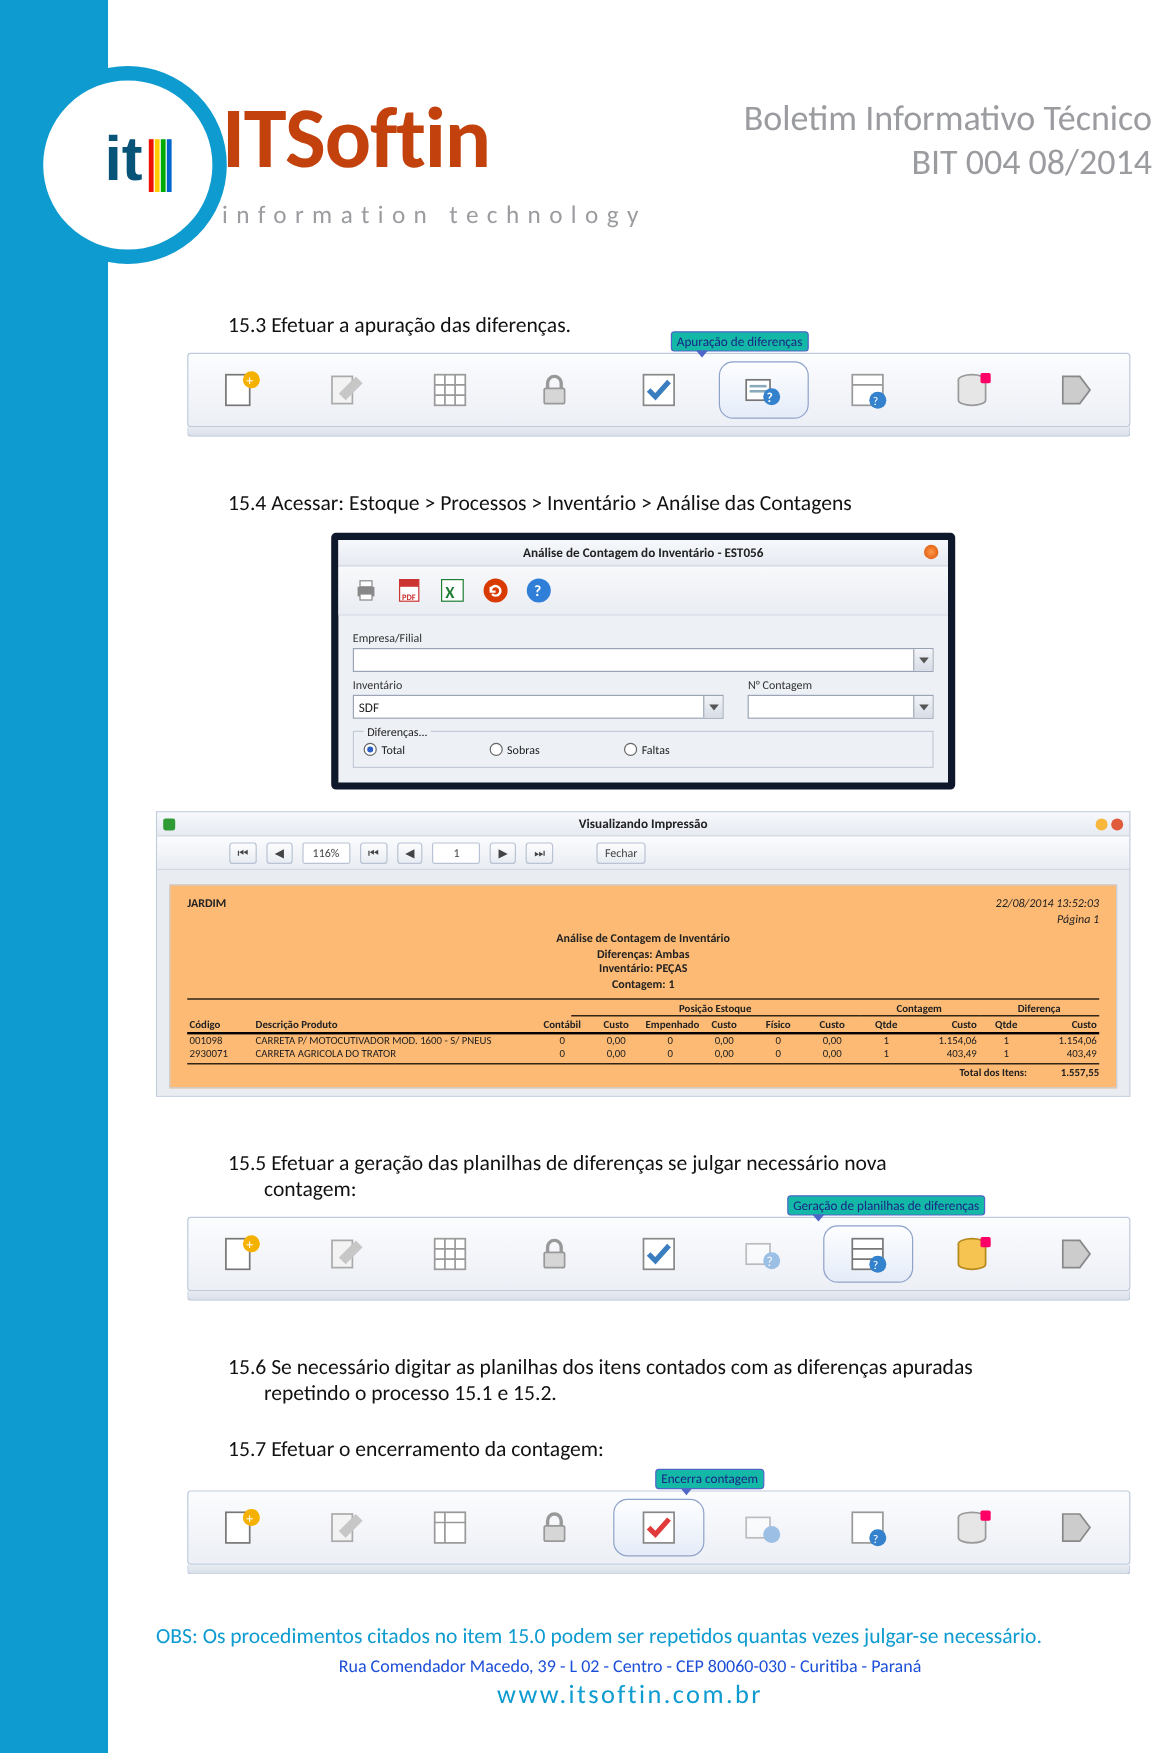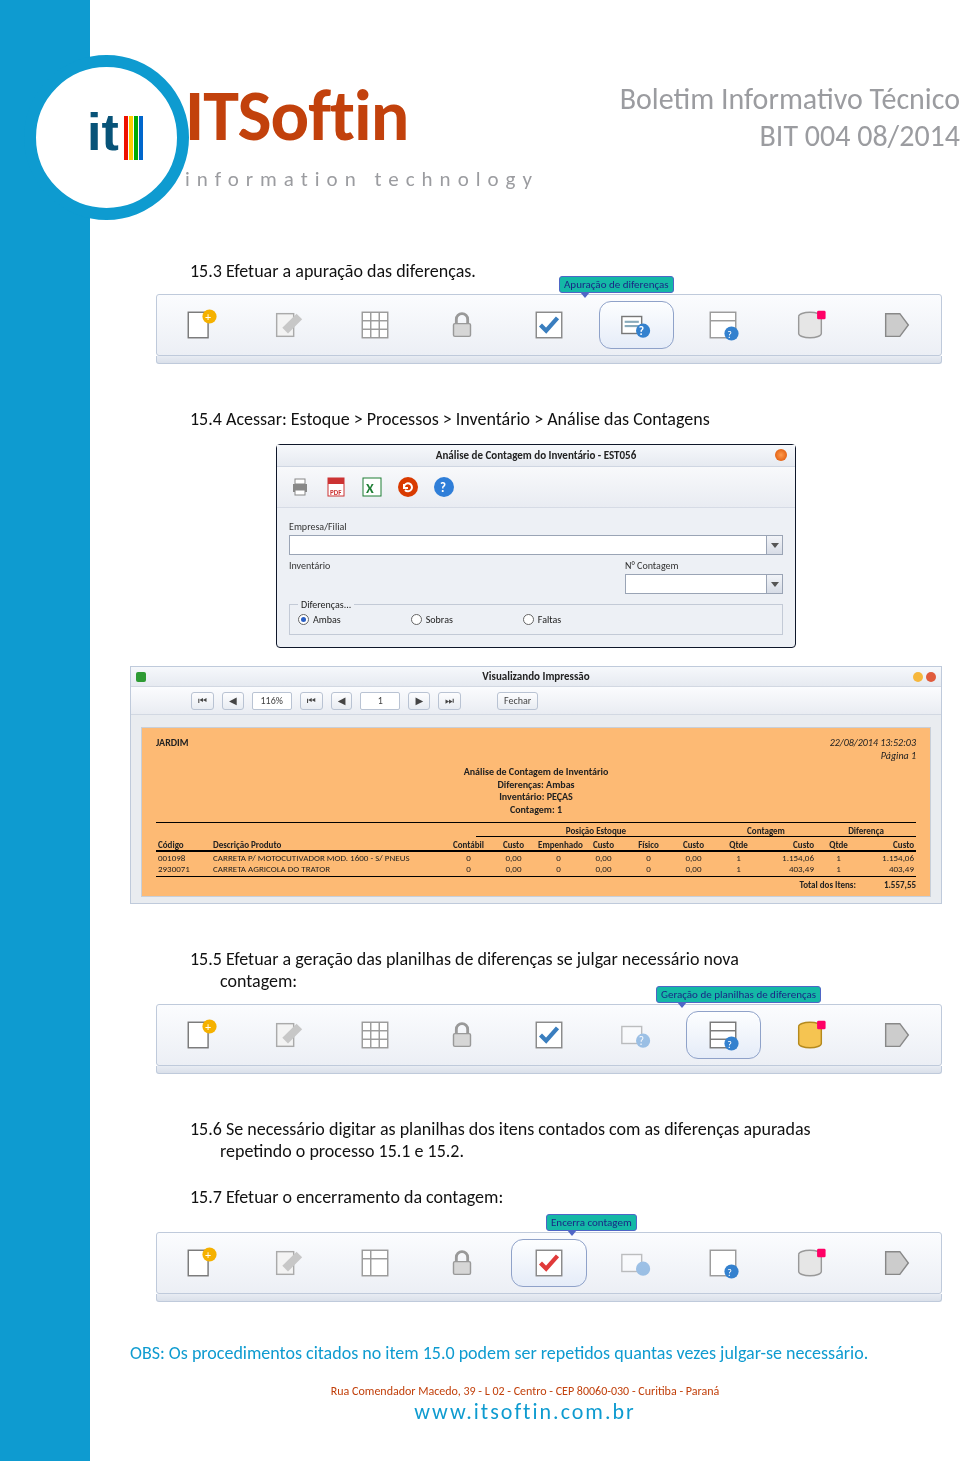--- a/index.html
+++ b/index.html
@@ -26,21 +26,21 @@
   .callout.c3 { left: 390px; }
 
   .toolbar { display:flex; border:1px solid #bfcadb; background: linear-gradient(#fbfcfe,#eceff5); height: 62px; border-radius:3px; position:relative; }
   .toolbar .tool { flex:1; display:flex; align-items:center; justify-content:center; position:relative; }
   .tool svg { width:34px; height:34px; }
   .tool.active::before { content:""; position:absolute; left:6px; right:6px; top:6px; bottom:6px; border:1px solid #8fa2c9; border-radius:12px; background: linear-gradient(#fdfeff,#e5ecf8); }
   .tool.active svg { position: relative; z-index:2; }
   .toolbar-bottom-line { height:8px; background:linear-gradient(#e8ecf3,#dae0ea); border:1px solid #bfcadb; border-top:none; border-radius:0 0 3px 3px; }
 
   .form-wrap { width: 520px; margin: 0 auto; margin-top: 14px; }
-  .form-card { border:1px solid #0f172a; border-radius:4px; background:#edf0f5; position:relative; font-size:11px; }
+  .form-card { border:6px solid #0f172a; border-radius:4px; background:#edf0f5; position:relative; font-size:11px; }
   .titlebar { height:22px; background:linear-gradient(#f6f8fb,#e6eaf1); border-bottom:1px solid #cfd6e2; display:flex; align-items:center; justify-content:center; font-weight:700; font-size:11px; position:relative;}
   .titlebar .close-dot { position:absolute; right:8px; top:4px; width:12px; height:12px; border-radius:50%; background:radial-gradient(#ff9a4d,#d94e00);}
   .form-toolbar { display:flex; gap:6px; padding:5px 8px; background: linear-gradient(#f8f9fb,#e9ecf2); border-bottom:1px solid #d6dbe5;}
   .ft-btn { width:30px; height:30px; display:flex; align-items:center; justify-content:center; border:1px solid transparent; border-radius:4px; }
   .ft-btn svg{width:24px;height:24px;}
   .form-body { padding:8px 12px 12px; }
   .fld-lbl{font-size:10px;color:#333;margin-bottom:2px;margin-top:4px;}
   .fld-row{display:flex;gap:20px;}
   .fld-col{flex:1;}
   .input-faux{height:20px;background:#fff;border:1px solid #9aa4b5;display:flex;align-items:center;padding:0 4px;font-size:11px;position:relative;}
@@ -74,21 +74,21 @@
   .rp-cols .c, .rp-row .c{padding:0 2px;}
   .cw-code{width:55px;}
   .cw-desc{width:235px;}
   .cw-s{width:45px;text-align:center;}
   .cw-m{width:55px;text-align:right;}
   .rp-row{display:flex;font-size:9px;}
   .rp-total{display:flex;justify-content:flex-end;font-size:9px;font-weight:700;padding:2px 0;gap:28px;}
 
   .obs { color:#0E9BD0; font-size:18px; margin-top:40px; text-align:justify; }
   .footer { position:absolute; bottom:36px; left:90px; right:0; text-align:center; }
-  .footer .addr{color:#c2410c;font-size:12px;}
+  .footer .addr{color:#1d4ed8;font-size:15px;}
   .footer .url{color:#0E9BD0;font-size:22px;letter-spacing:2px;}
 
 </style>
 </head>
 <body>
 
 <div class="sidebar"></div>
 
 <div class="logo-wrap">
   <div class="logo-badge">
@@ -231,35 +231,39 @@
       </div>
       <div class="form-body">
         <div class="fld-lbl">Empresa/Filial</div>
         <div class="input-faux">
             <span></span>
             <div class="drop-btn"></div>
           </div>
         <div class="fld-row">
           <div class="fld-col" style="flex:2">
             <div class="fld-lbl">Inventário</div>
+            <div class="input-faux">
+                <span>SDF</span>
+                <div class="drop-btn"></div>
+              </div>
           </div>
           <div class="fld-col">
             <div class="fld-lbl">N° Contagem</div>
             <div class="input-faux">
                 <span></span>
                 <div class="drop-btn"></div>
               </div>
           </div>
         </div>
         <div class="fieldset">
           <span class="legend">Diferenças...</span>
           <div class="radios">
             <div class="radio">
                 <span class="radio-dot on"></span>
-                <span>Ambas</span>
+                <span>Total</span>
               </div>
             <div class="radio">
                 <span class="radio-dot"></span>
                 <span>Sobras</span>
               </div>
             <div class="radio">
                 <span class="radio-dot"></span>
                 <span>Faltas</span>
               </div>
           </div>

